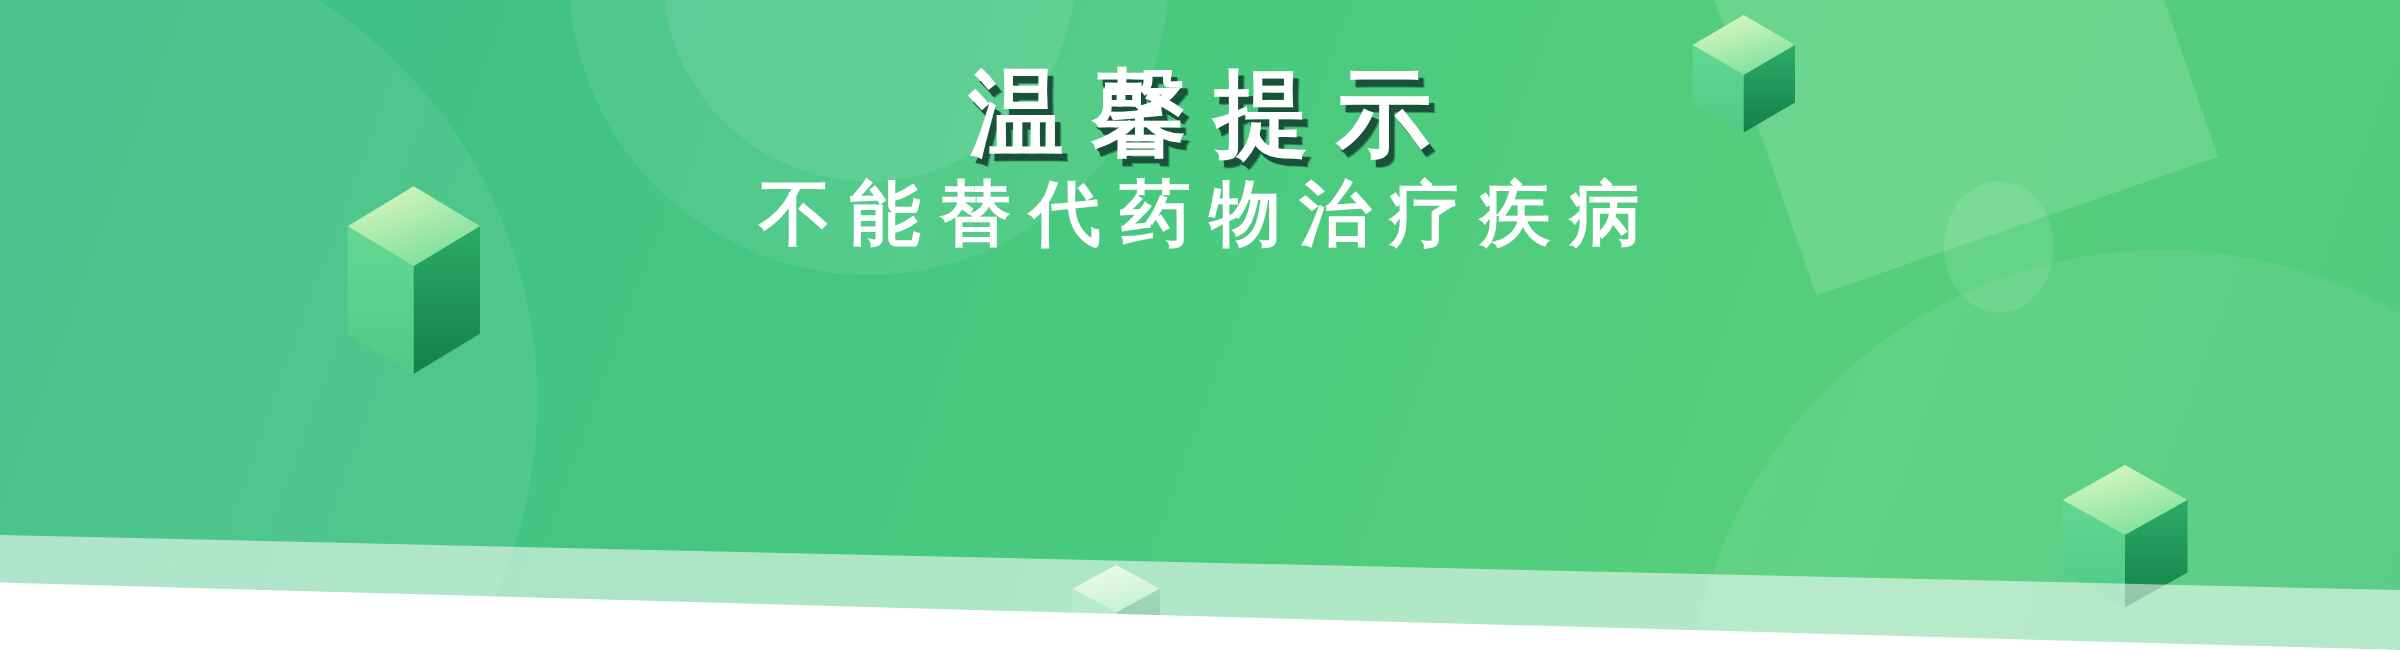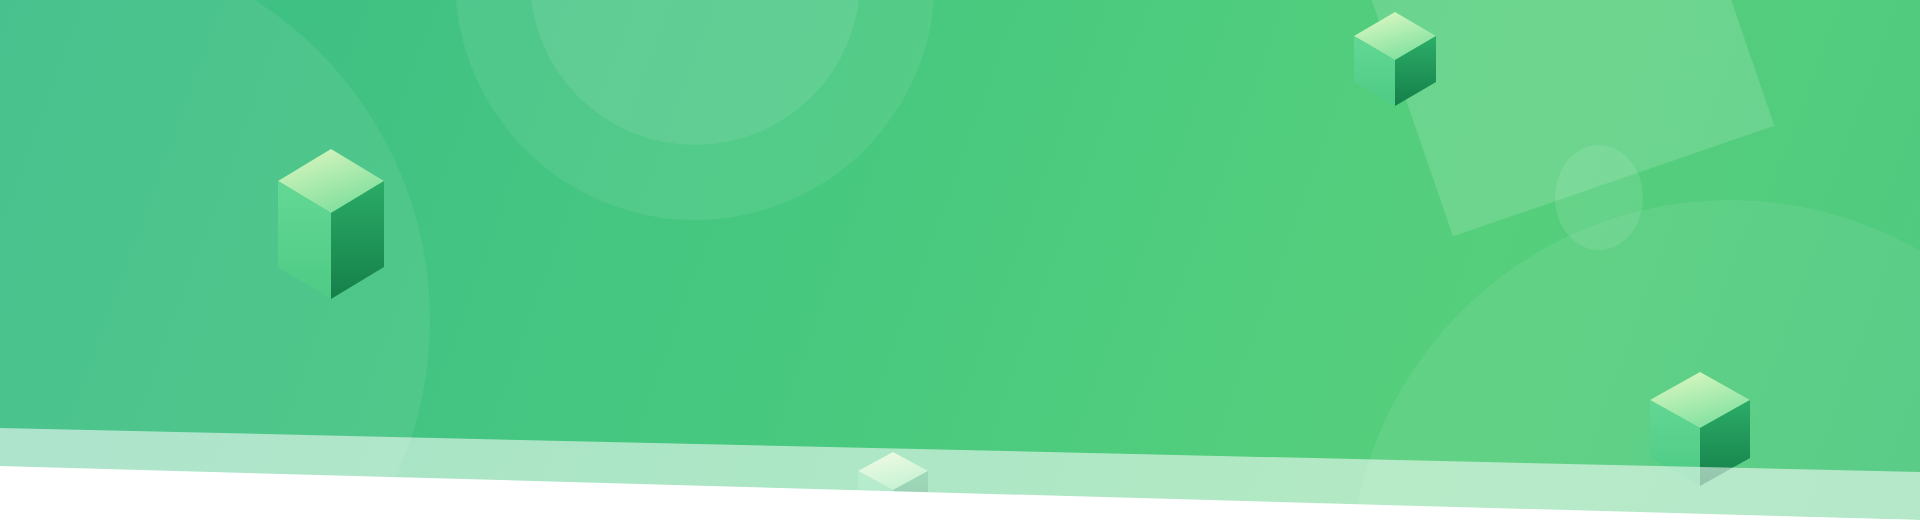--- a/index.html
+++ b/index.html
@@ -200,15 +200,17 @@
     </svg>
   </div>
 
   <svg class="wave-band" viewBox="0 0 1920 140" preserveAspectRatio="none">
     <polygon points="0,48 1920,92 1920,140 0,140" fill="#ffffff" opacity="0.55"></polygon>
     <polygon points="0,86 1920,140 1920,140 0,140" fill="#ffffff"></polygon>
     <polygon points="0,92 1920,140 1920,140 0,140" fill="#ffffff"></polygon>
   </svg>
 
   <div class="text-wrap">
+    <h1 class="headline">温馨提示</h1>
+    <p class="subline sub-2">不能替代药物治疗疾病</p>
   </div>
 
 </div>
 
 </body></html>

